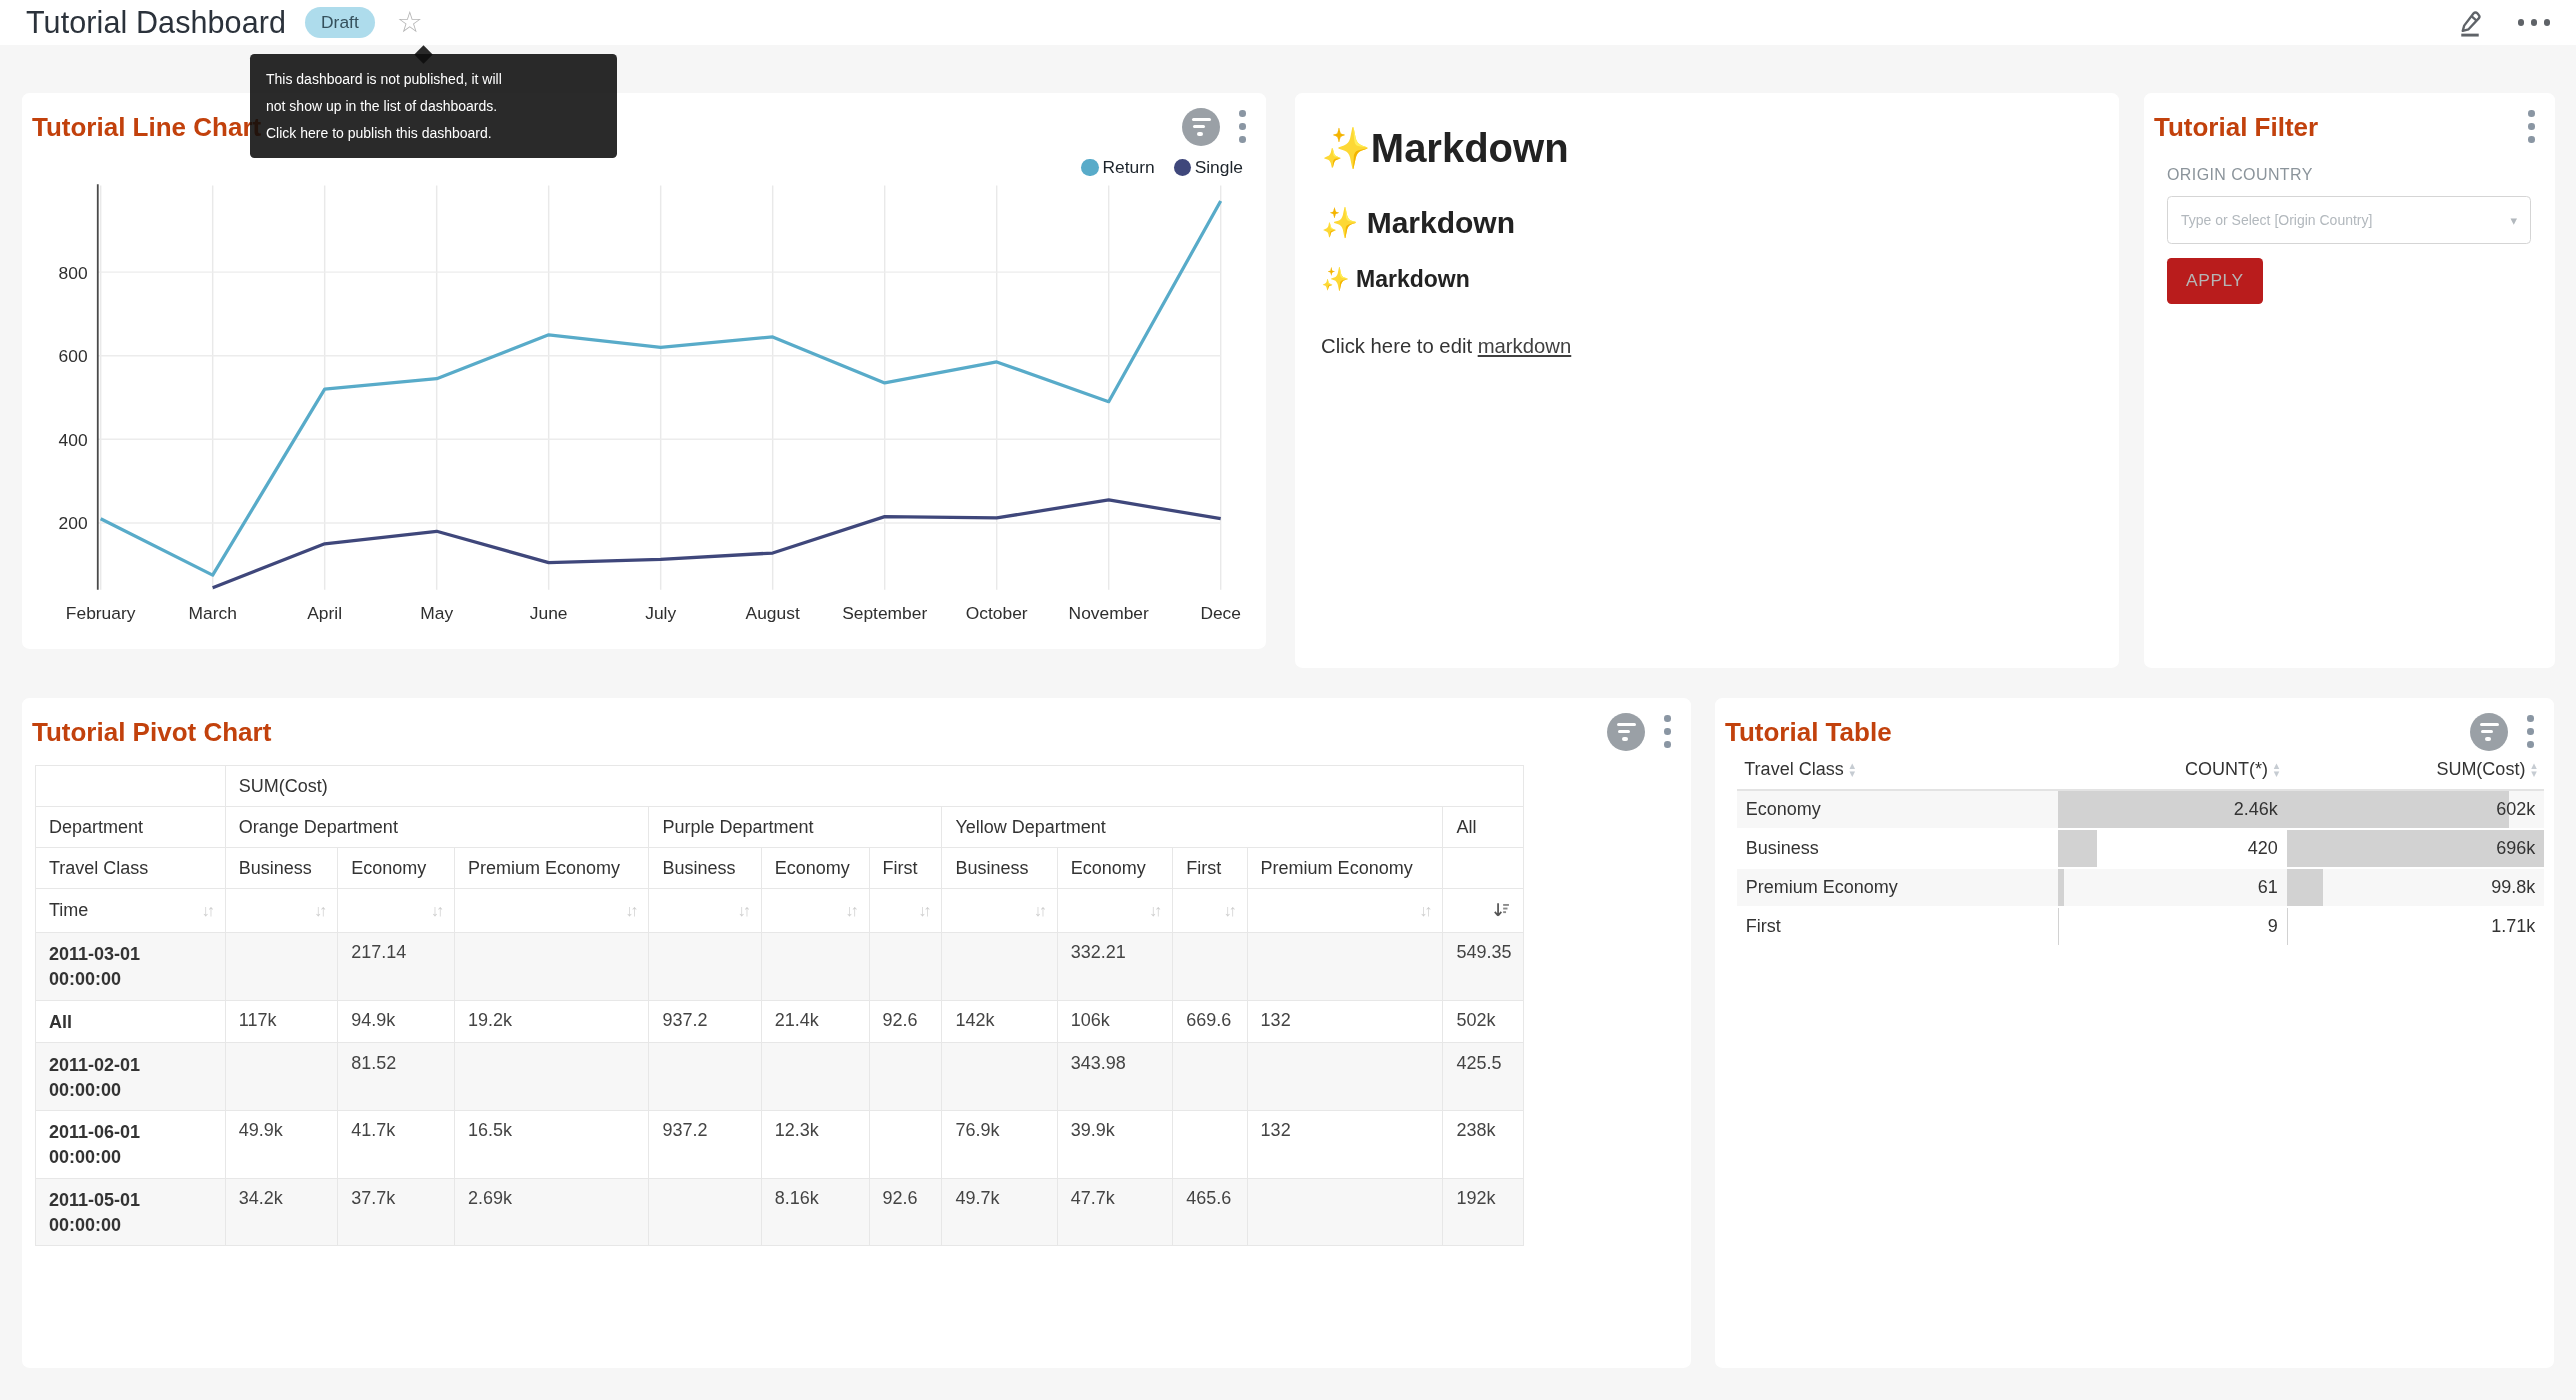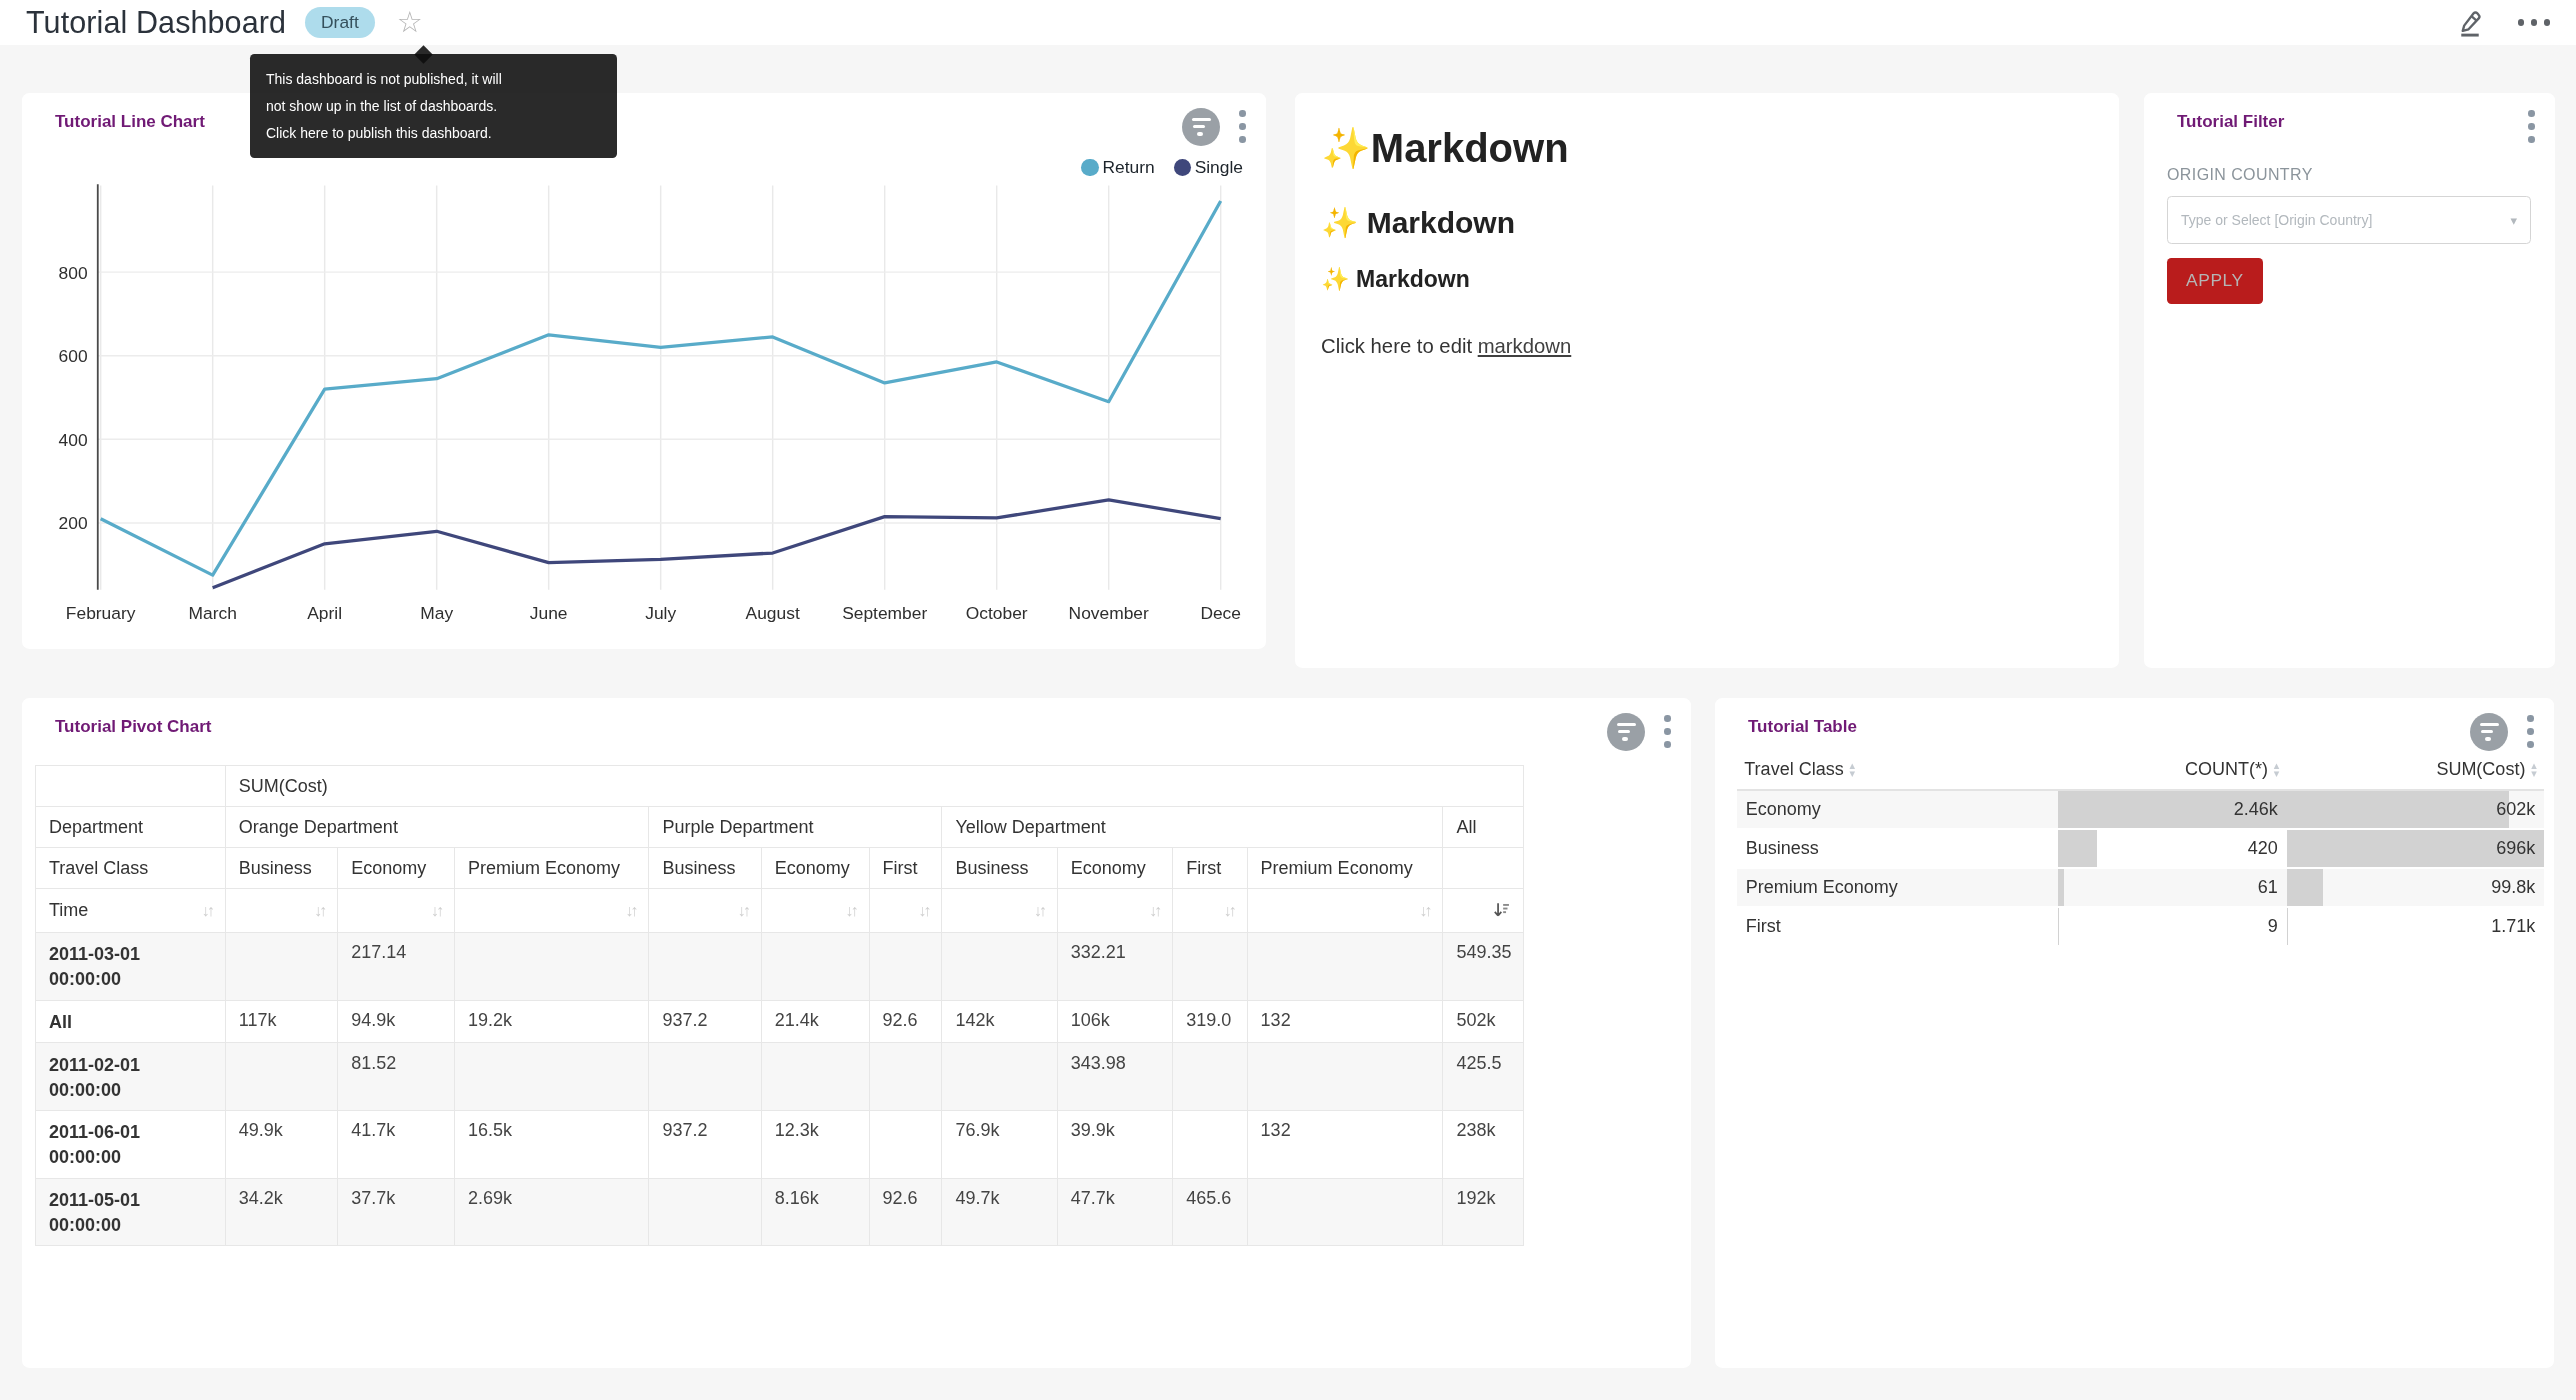--- a/index.html
+++ b/index.html
@@ -15,21 +15,21 @@
   .h-ellipsis { display:flex; gap:6.5px; }
   .h-ellipsis i { width:6.5px; height:6.5px; border-radius:50%; background:#5f6368; }
 
   
   .pub-tooltip { position:absolute; left:250px; top:54px; width:367px; background:rgba(12,12,12,0.88); color:#fff; font-size:14px; line-height:27px; padding:11.6px 16px; border-radius:4.4px; z-index:100; }
   .pub-tooltip .arrow { position:absolute; top:-5.8px; left:167px; width:13px; height:13px; background:rgba(12,12,12,0.88); transform:rotate(45deg); }
   .pub-tooltip span { display:block; }
 
   
   .card { position:absolute; background:#fff; border-radius:7.3px; }
-  .card-title { position:absolute; left:33px; top:19px; font-size:17px; font-weight:600; color:#701a75; }
+  .card-title { position:absolute; left:10px; top:19px; font-size:26px; font-weight:600; color:#c2410c; }
   .card-icons { position:absolute; right:17.4px; top:14.5px; display:flex; align-items:center; gap:16px; }
   .filter-circle { width:38px; height:38px; border-radius:50%; background:#9aa0a6; display:flex; flex-direction:column; align-items:center; justify-content:center; gap:3.6px; }
   .filter-circle i { display:block; background:#fff; height:3.6px; border-radius:2.2px; }
   .filter-circle i:nth-child(1){ width:19px; }
   .filter-circle i:nth-child(2){ width:12.3px; margin-right:4.4px; }
   .filter-circle i:nth-child(3){ width:5.8px;  margin-right:2.9px; }
   .kebab { display:flex; flex-direction:column; gap:6.5px; padding:2.9px; }
   .kebab i { width:6.5px; height:6.5px; border-radius:50%; background:#8a96a3; }
 
   #line-card   { left:22px;   top:93px; width:1244px; height:556px; overflow:hidden; }
@@ -354,21 +354,21 @@
               <div class="pv-date">All</div>
             </td>
             <td>117k</td>
             <td>94.9k</td>
             <td>19.2k</td>
             <td>937.2</td>
             <td>21.4k</td>
             <td>92.6</td>
             <td>142k</td>
             <td>106k</td>
-            <td>319.0</td>
+            <td>669.6</td>
             <td>132</td>
             <td>502k</td>
           </tr>
           <tr class="tall striped">
             <td>
               <div class="pv-date">2011-02-01</div>
               <div class="pv-date">00:00:00</div>
             </td>
             <td></td>
             <td>81.52</td>

